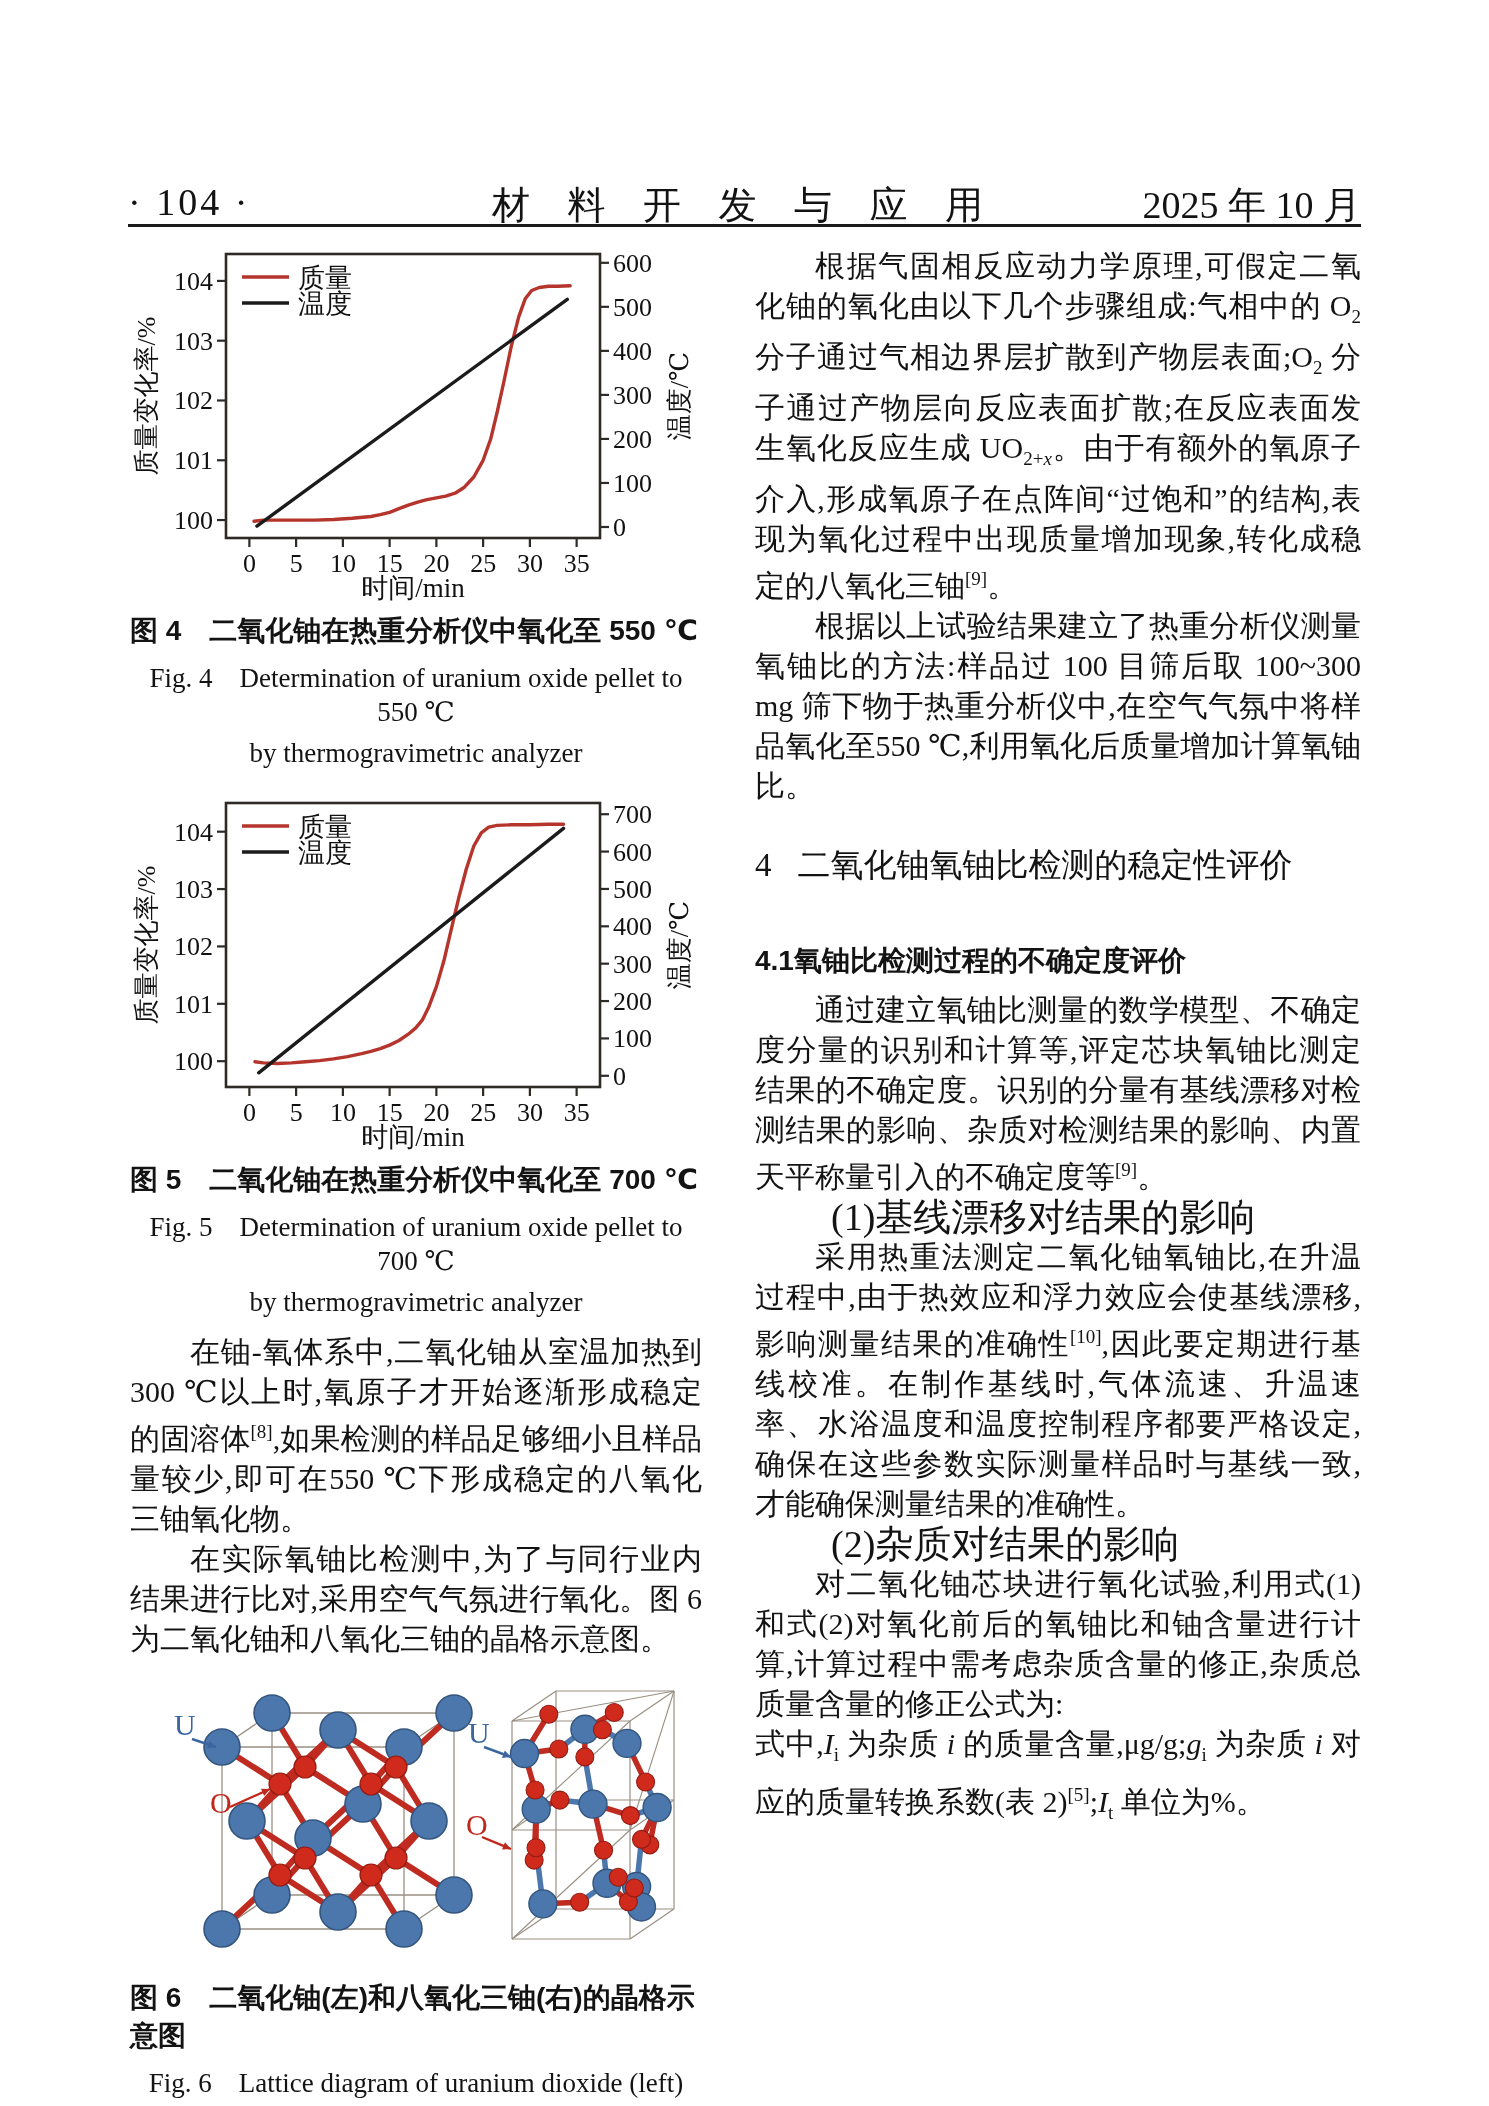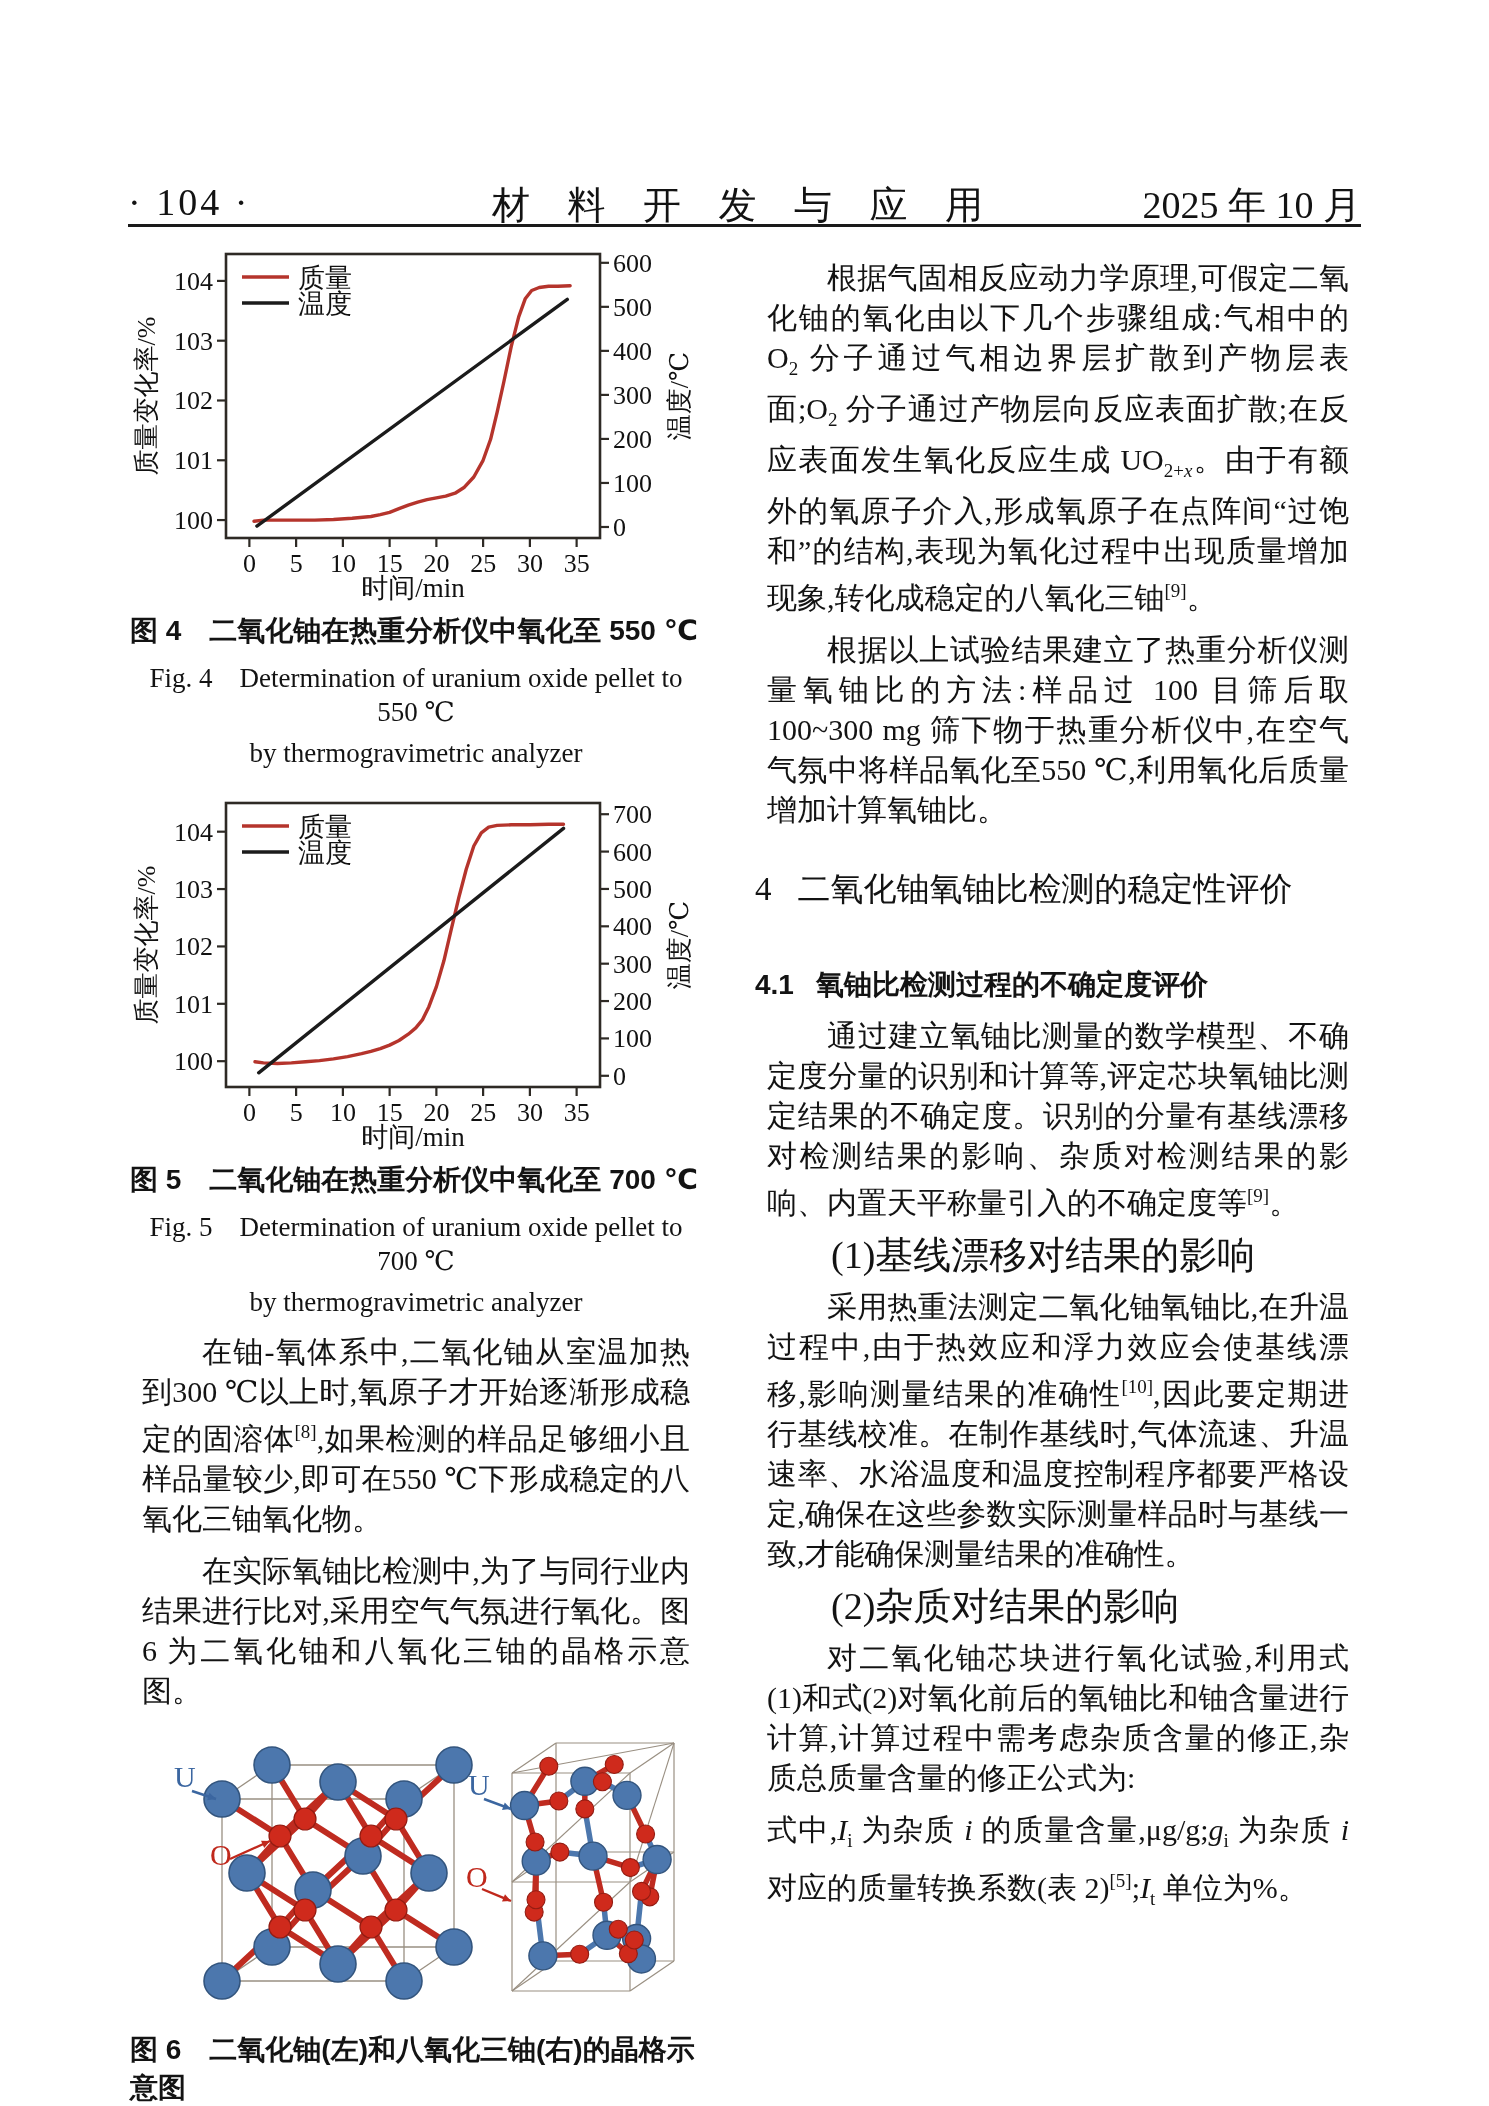--- a/index.html
+++ b/index.html
@@ -16,29 +16,29 @@
 
   .col-left{position:absolute;left:130px;top:240px;width:572px;}
   .col-right{position:absolute;left:755px;top:246px;width:606px;}
 
   .figure{margin:0 0 6px 0;}
   .figure svg{display:block;}
   .cap-zh{font-family:"Liberation Sans","DejaVu Sans",sans-serif;font-weight:bold;
     font-size:28px;text-align:left;margin-top:10px;}
   .cap-en{font-size:27px;text-align:center;margin-top:10px;}
 
-  p.body{font-size:30px;line-height:40px;text-align:justify;margin:12px;text-indent:2em;}
+  p.body{font-size:30px;line-height:40px;text-align:justify;margin:0;text-indent:2em;}
   p.body.first{margin-top:14px;}
   .item-line{font-size:38px;line-height:40px;margin:0;text-indent:2em;}
 
   .sec-h1{font-size:33px;line-height:46px;margin:36px 0 0 0;font-weight:normal;}
   .sec-h1 .num{margin-right:26px;}
   .sec-h2{font-family:"Liberation Sans","DejaVu Sans",sans-serif;font-weight:bold;
     font-size:28px;line-height:38px;margin:54px 0 10px 0;}
-  .sec-h2 .num{margin-right:22px;text-align:right;}
+  .sec-h2 .num{text-align:right;}
 
   .formula-row{display:flex;align-items:center;margin:16px 0 10px 0;font-size:30px;}
   .formula-expr{flex:1;text-align:center;}
   .formula-expr sub,.formula-expr sup{font-size:20px;}
   .big-sigma{font-size:44px;position:relative;top:3px;padding:0 4px;}
   .formula-num{padding-right:6px;}
 
   sup{font-size:19px;}
   sub{font-size:19px;}
 

